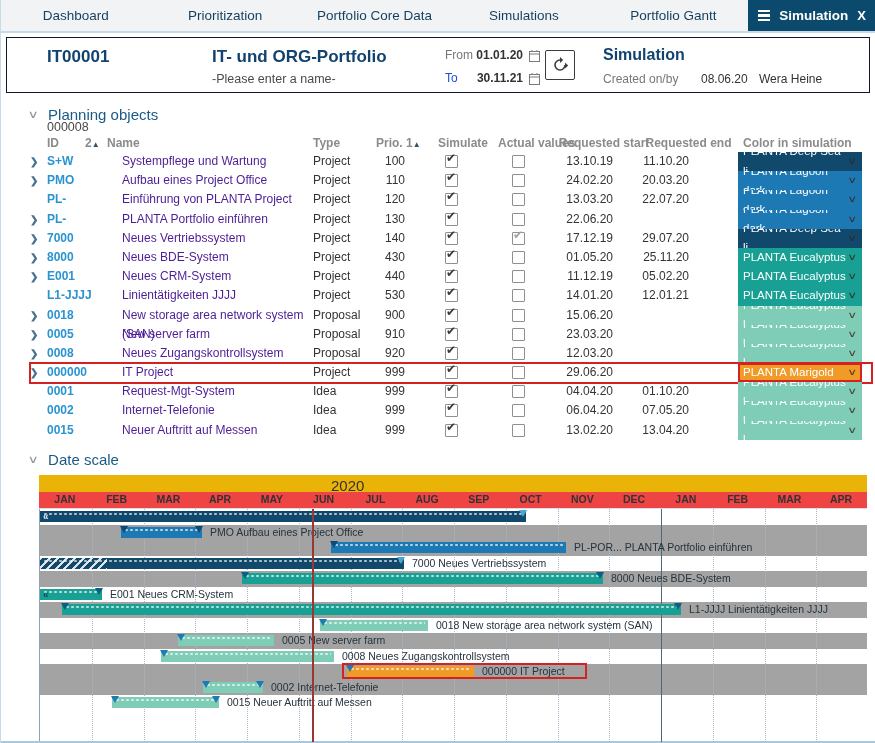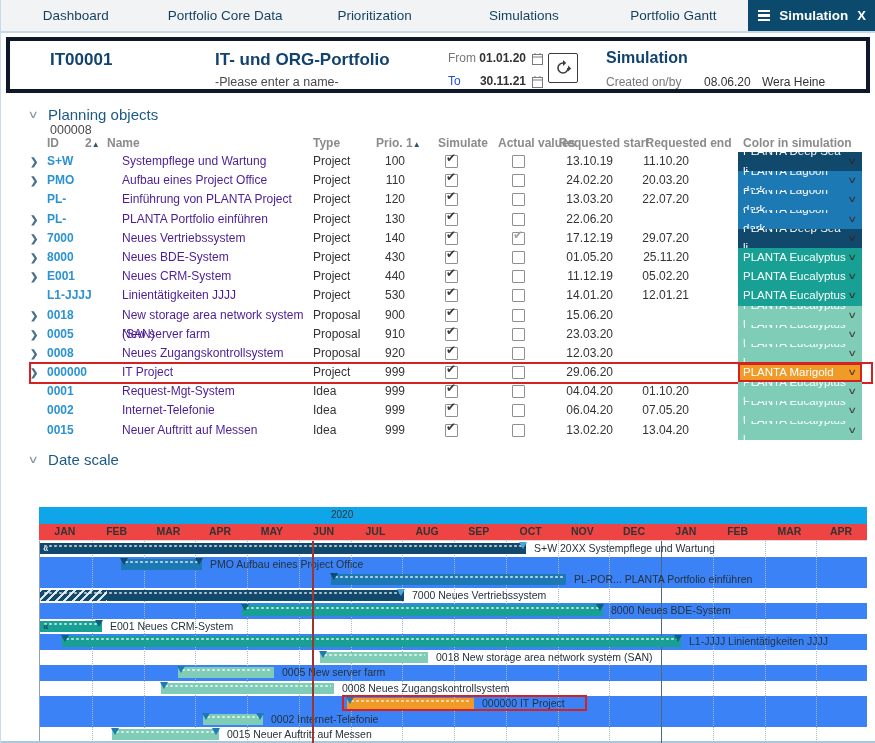--- a/index.html
+++ b/index.html
@@ -25,21 +25,21 @@
     width:128px; background:#0c4a6d; color:#fff; display:flex;
     align-items:center; padding:0 10px; gap:9px;
   }
   .burger { width:15px; height:11px; display:flex; flex-direction:column; justify-content:space-between; }
   .burger span { display:block; height:2.4px; background:#fff; }
   .nav-tab-label { font-size:13.5px; font-weight:700; }
   .nav-tab-close { margin-left:auto; font-weight:700; font-size:13px; cursor:pointer; }
   
   .card {
     position:absolute; top:37px; left:5px; width:864px; height:56px;
-    background:#fff; border:4px solid #0f172a;
+    background:#fff; border:1px solid #0f172a;
   }
   .abs { position:absolute; white-space:nowrap; }
   .h-id        { top:9px;  left:40px;  font-size:17px; font-weight:700; color:#12436f; }
   .h-subid     { top:34px; left:40px;  font-size:12.5px; color:#4a4a4a;margin-top:48px; }
   .h-title     { top:9px;  left:205px; font-size:17px; font-weight:700; color:#12436f; }
   .h-subtitle  { top:34px; left:205px; font-size:12.5px; color:#4a4a4a; }
   .h-fromlab   { top:10px; left:438px; font-size:12px; color:#777; }
   .h-tolab     { top:33px; left:438px; font-size:12px; color:#1d4ed8; }
   .h-fromval   { top:10px; left:468px; width:48px; text-align:right; font-size:12px; font-weight:700; color:#333; }
   .h-toval     { top:33px; left:468px; width:48px; text-align:right; font-size:12px; font-weight:700; color:#333; }
@@ -81,28 +81,28 @@
   .cbox { width:13px; height:13px; margin-top:3px; border:1px solid #8f8f8f; background:#fff; position:relative; border-radius:1px; }
   .cbox .mk { position:absolute; top:-4px; left:0px; font-size:12px; color:#3a3a3a; line-height:13px; }
   .cbox.dis .mk { color:#a3a3a3; }
   .row-hl::after {
     content:""; position:absolute; left:28px; right:3px; top:-1.5px; bottom:-1.5px;
     border:2px solid #d42222; pointer-events:none;
   }
   .cell-hl { box-shadow:0 0 0 2px #d42222 inset; }
   
   #gantt { position:absolute; top:475px; left:38px; width:828px; height:267px; }
-  .g-year { position:relative; height:17px; background:#0ea5e9; font-size:10px; color:#333;margin-top:32px; }
+  .g-year { position:relative; height:17px; background:#eab308; font-size:15px; color:#333; }
   .g-year span { position:absolute; left:292px; top:2px; }
   .g-months { display:flex; height:17px; background:#ef4444;
               border-bottom:1px solid #d7dde2; }
   .g-months div { flex:1; text-align:center; font-size:10.5px; font-weight:700; color:#333; line-height:15px; }
   #g-rows { position:relative; height:233px; border-left:1px solid #90a2af; background:#fff; overflow:hidden; }
   .grow { position:relative; height:15.5px; }
-  .grow.alt { background:#3b82f6; }
+  .grow.alt { background:#a3a3a3; }
   .gline { position:absolute; top:0; bottom:0; width:0; border-left:1px dotted #a8b8c6; z-index:1; }
   .gline.solid { border-left:1px solid #51687a; }
   .gline.today { border-left:2px solid #993832; z-index:3; }
   .bar { position:absolute; top:2px; height:11px; z-index:2; }
   .bar .dots { position:absolute; top:1px; left:3px; right:3px; height:4px;
     background-image:radial-gradient(circle, rgba(255,255,255,.65) 1.1px, transparent 1.2px);
     background-size:5px 4px; background-repeat:repeat-x; }
   .tri { position:absolute; top:-1px; width:0; height:0;
     border-left:4.5px solid transparent; border-right:4.5px solid transparent;
     border-top:7px solid #1e7ab5; z-index:3; }
@@ -115,22 +115,22 @@
   .bottom-line { position:absolute; left:0; bottom:0; width:875px; height:2px; background:#a9c7dd; }
   
   .cal-icon { display:inline-block; width:11px; height:12px; }
 </style>
 </head>
 <body>
 
 <div class="nav">
   <div class="nav-items" id="nav-items">
       <div class="nav-item">Dashboard</div>
+      <div class="nav-item">Prioritization</div>
       <div class="nav-item">Portfolio Core Data</div>
-      <div class="nav-item">Prioritization</div>
       <div class="nav-item">Simulations</div>
       <div class="nav-item">Portfolio Gantt</div>
     </div>
   <div class="nav-tab">
     <div class="burger">
         <span></span>
         <span></span>
         <span></span>
       </div>
     <span class="nav-tab-label">Simulation</span>
@@ -541,21 +541,20 @@
       <div>MAR</div>
       <div>APR</div>
     </div>
   <div id="g-rows">
       <div class="grow">
         <div class="bar" style="left:0px;width:486px;background:#11496d">
           <div class="dots"></div>
           <div class="tri r" style="border-top-color:#49a5d6"></div>
           <div class="larr" style="color:#dfeaf2">«</div>
         </div>
-        <div class="glabel" style="left:494px">S+W 20XX Systempflege und Wartung</div>
       </div>
       <div class="grow alt">
         <div class="bar" style="left:81px;width:81px;background:#1d79b3">
           <div class="dots"></div>
           <div class="tri l" style="border-top-color:#0e4b74"></div>
           <div class="tri r" style="border-top-color:#0e4b74"></div>
         </div>
         <div class="glabel" style="left:170px">PMO Aufbau eines Project Office</div>
       </div>
       <div class="grow alt">

